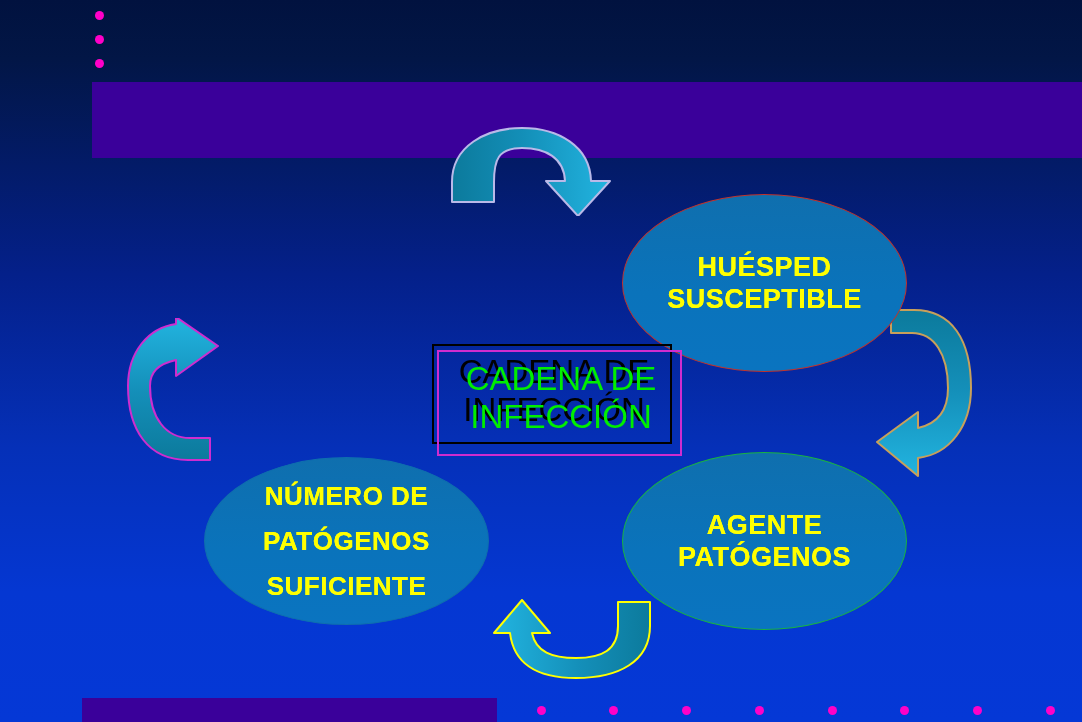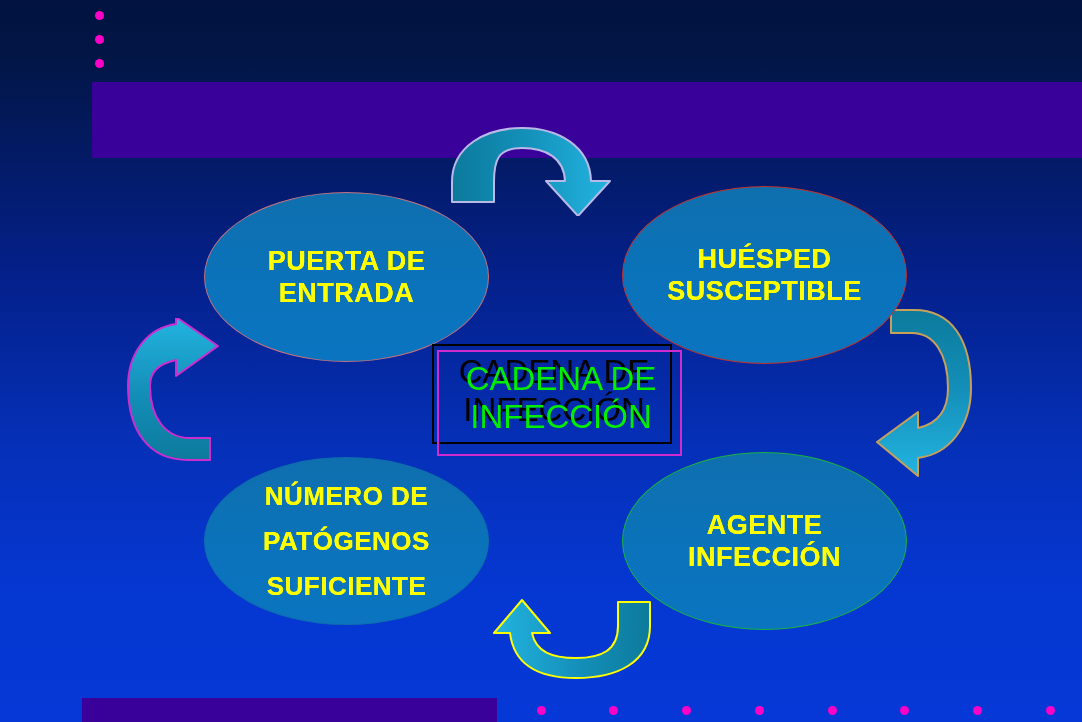--- a/index.html
+++ b/index.html
@@ -60,21 +60,21 @@
     letter-spacing: 0.5px;
     white-space: pre-line;
     text-shadow: 0 0 0 #ffff00;
   }
 
   #ell-puerta {
     left: 204px;  top: 192px;  width: 285px; height: 170px;
     border: 1.5px solid #c4727f;
   }
   #ell-huesped {
-    left: 622px;  top: 186px;  width: 285px; height: 178px;
+    left: 622px;  top: 194px;  width: 285px; height: 178px;
     border: 1.5px solid #c0342c;
     align-items: center;
   }
   #ell-numero {
     left: 204px;  top: 457px;  width: 285px; height: 168px;
     border: 1.5px solid #0f6fae;
   }
   #ell-agente {
     left: 622px;  top: 452px;  width: 285px; height: 178px;
     border: 1.5px solid #19b441;
@@ -193,39 +193,35 @@
           <stop offset="48%" stop-color="#148fb9"></stop>
           <stop offset="100%" stop-color="#22b4e0"></stop>
         </linearGradient>
       </defs>
       <path d="M92,142 L70,142 C30,142 10,112 10,68 C10,34 30,10 58,6
                L58,-1 L100,28 L58,58 L58,42
                C40,46 32,54 32,68 C32,100 48,120 72,120 L92,120 Z" fill="url(#gLeft)" stroke="#cf2ccf" stroke-width="2" stroke-linejoin="round"></path>
     </svg>
   </div>
 
-  <div class="ellipse" id="ell-puerta">
-    <span class="etext">PUERTA DE
-ENTRADA</span>
-  </div>
 
   <div class="ellipse" id="ell-huesped">
     <span class="etext">HUÉSPED
 SUSCEPTIBLE</span>
   </div>
 
   <div class="ellipse" id="ell-numero">
     <span class="etext">NÚMERO DE
 PATÓGENOS
 SUFICIENTE</span>
   </div>
 
   <div class="ellipse" id="ell-agente">
     <span class="etext">AGENTE
-INFECCIÓN</span>
+PATÓGENOS</span>
   </div>
 
   <div id="center-block">
     <div id="center-rect-black"></div>
     <div id="center-rect-magenta"></div>
     <div class="center-text" id="center-text-shadow">CADENA DE
 INFECCIÓN</div>
     <div class="center-text" id="center-text-main">CADENA DE
 INFECCIÓN</div>
   </div>

